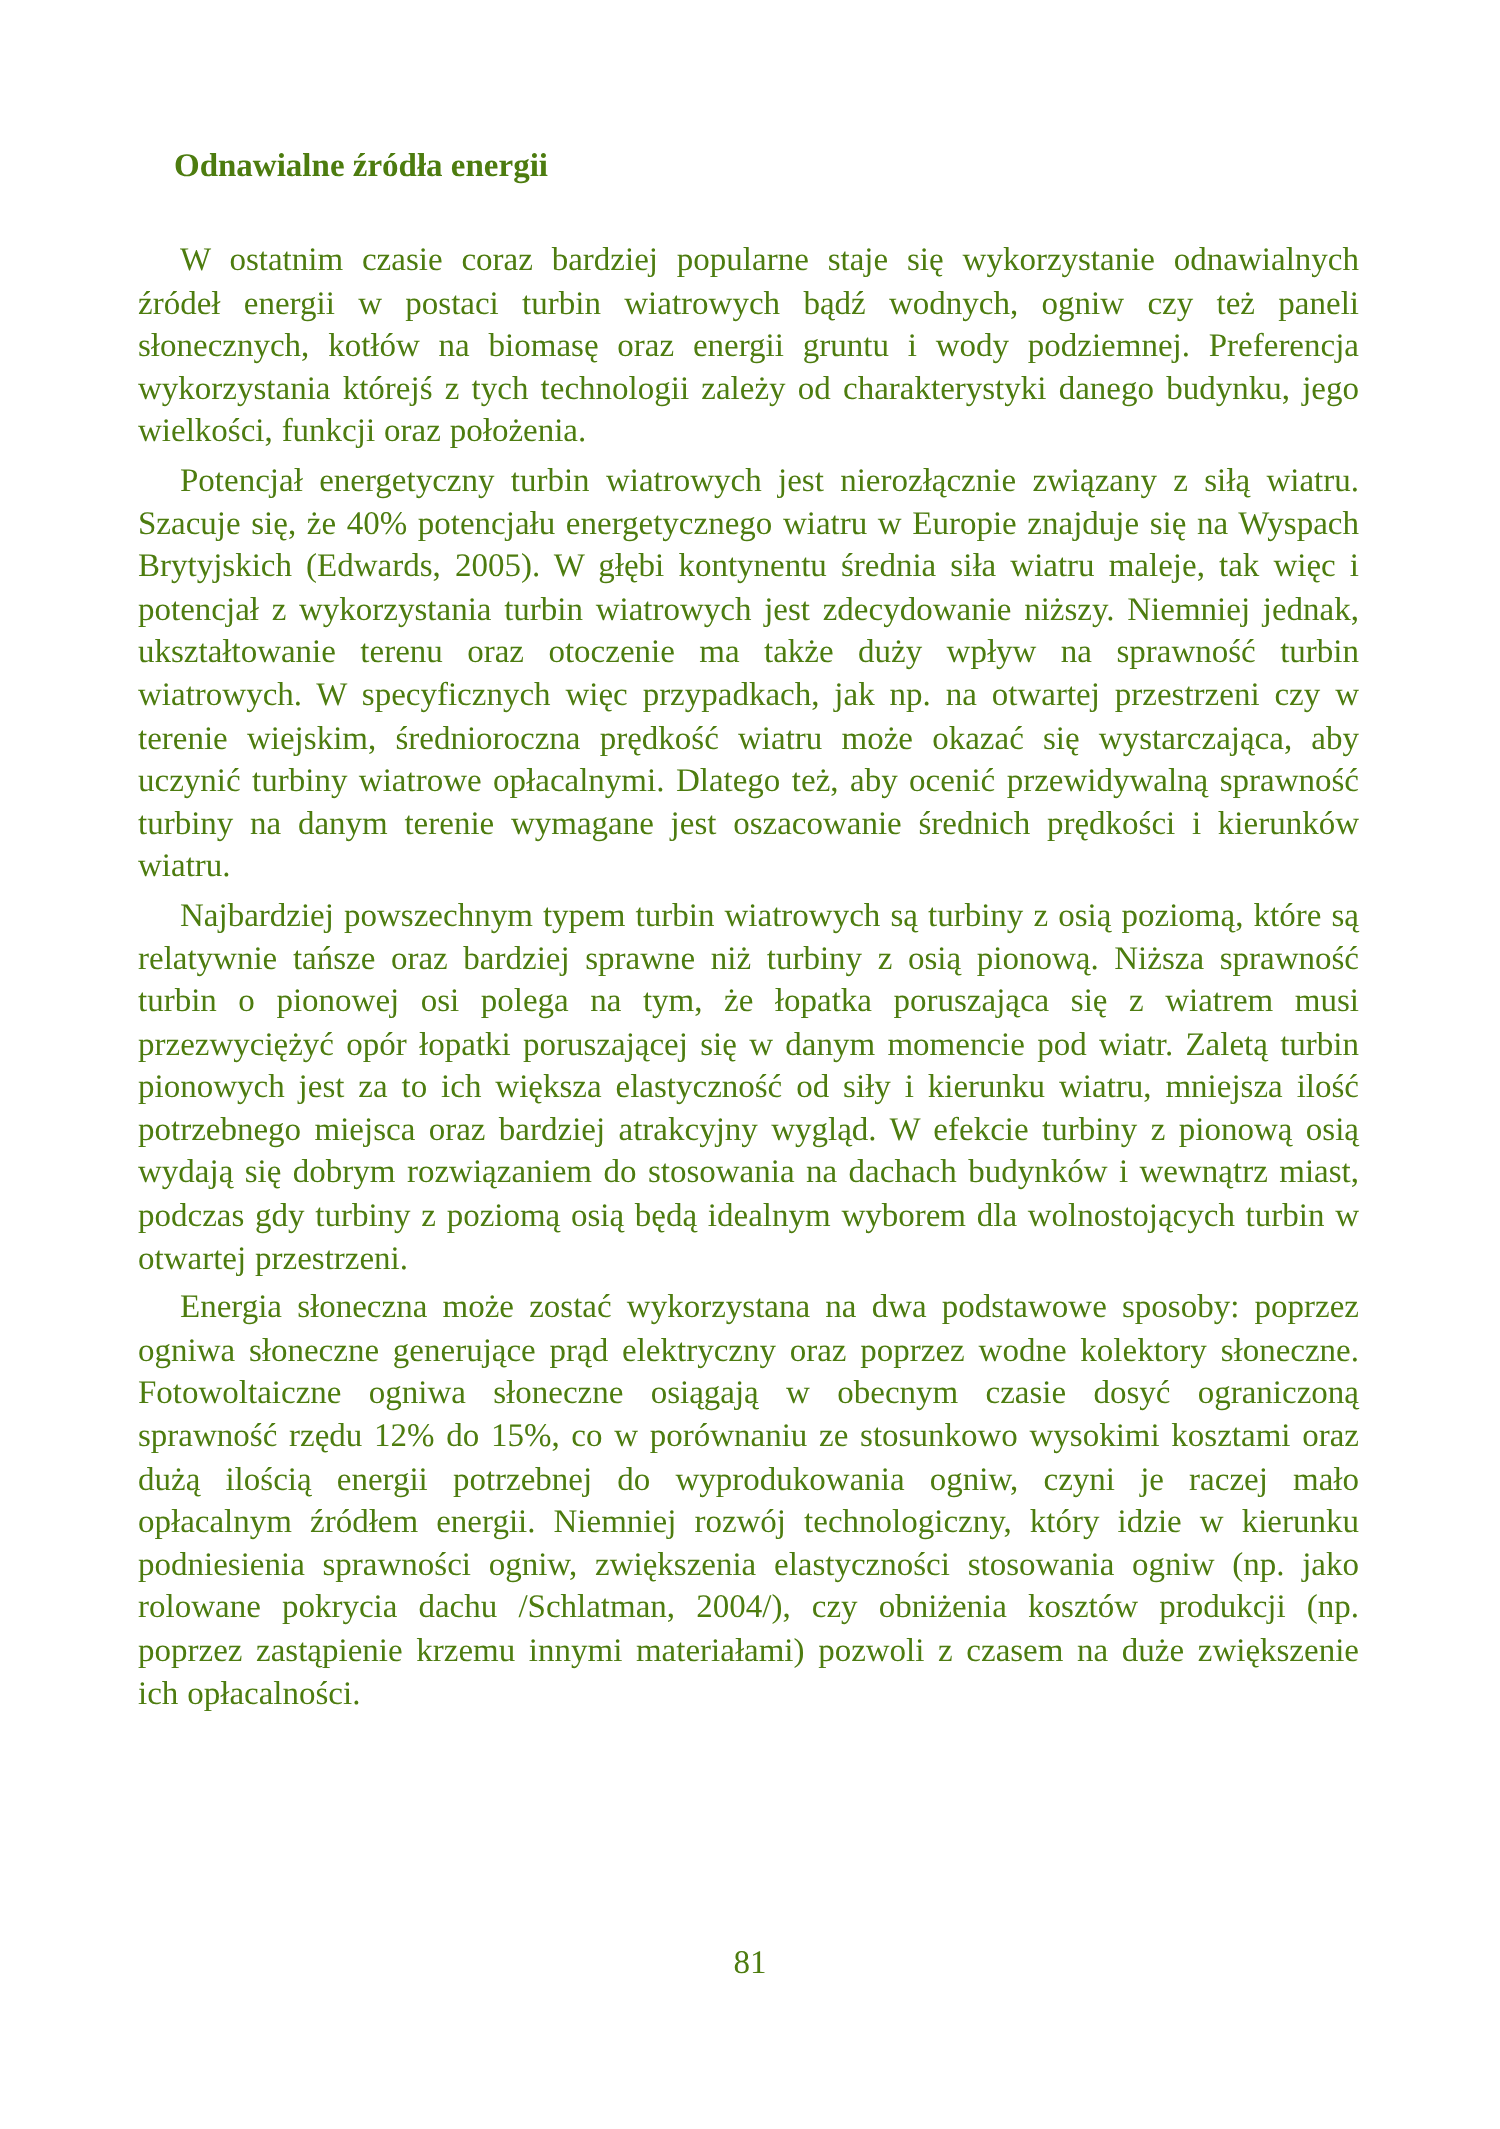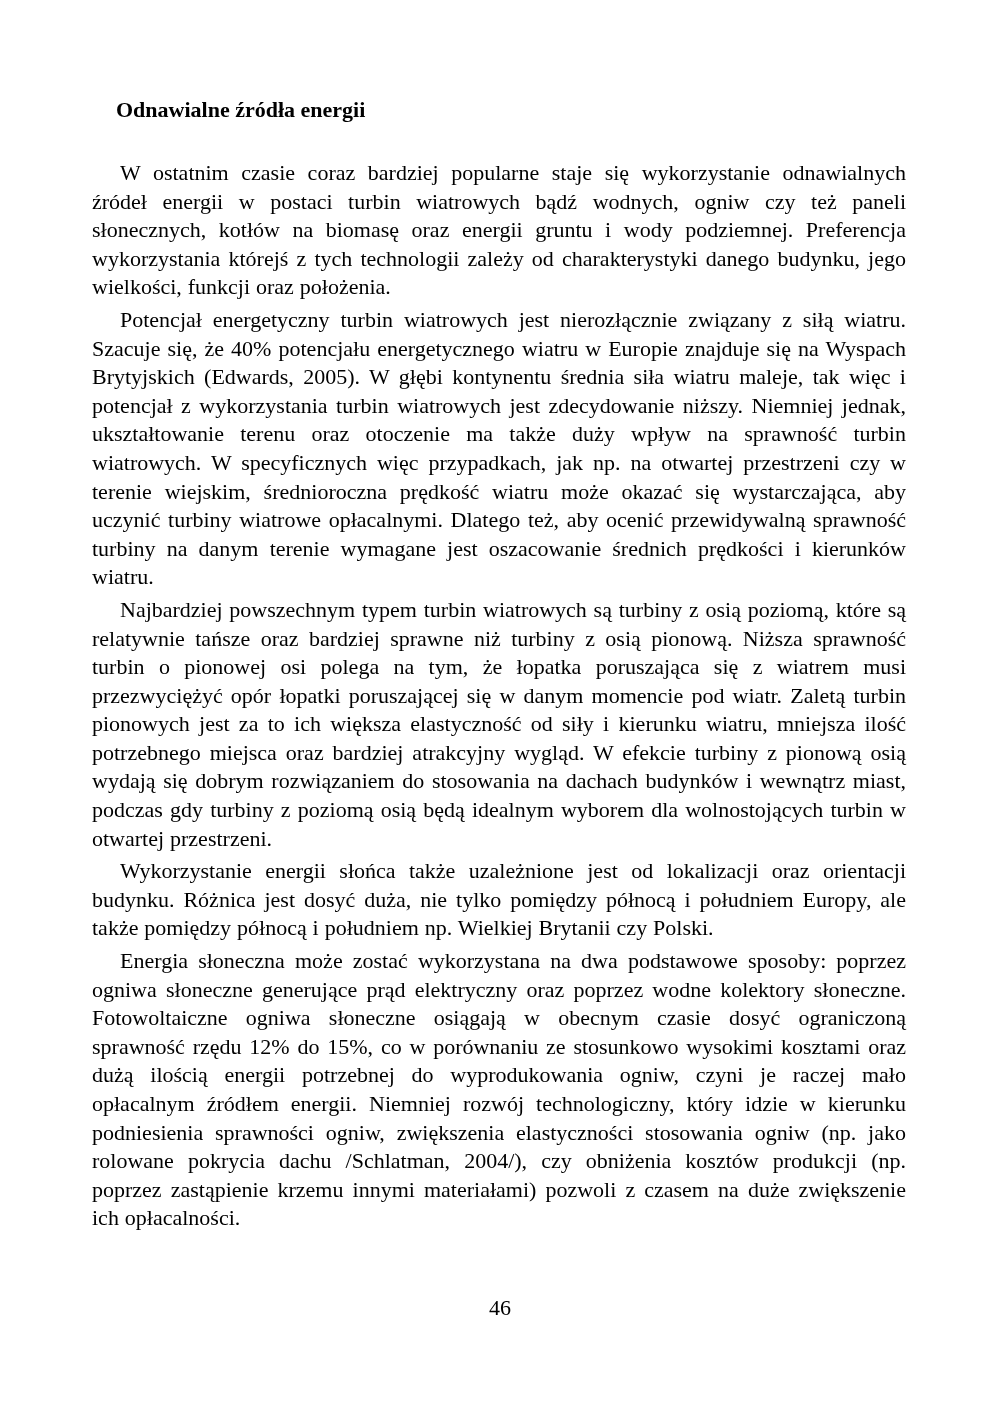--- a/index.html
+++ b/index.html
@@ -5,21 +5,21 @@
   html, body {
     margin: 0;
     padding: 0;
     background: #ffffff;
   }
   .page {
     position: relative;
     width: 1000px;
     height: 1419px;
     background: #ffffff;
-    color: #000000;
+    color: #4d7c0f;
     font-family: "Liberation Serif", "DejaVu Serif", serif;
     overflow: hidden;
   }
   .content {
     position: absolute;
     left: 88px;
     top: 96px;
     width: 822px;
   }
   .heading {
@@ -51,18 +51,17 @@
 </head>
 <body>
 
 <div class="page">
   <div class="content">
     <h1 class="heading">Odnawialne źródła energii</h1>
     <div class="body-text">
       <p>W ostatnim czasie coraz bardziej popularne staje się wykorzystanie odnawialnych źródeł energii w postaci turbin wiatrowych bądź wodnych, ogniw czy też paneli słonecznych, kotłów na biomasę oraz energii gruntu i wody podziemnej. Preferencja wykorzystania którejś z tych technologii zależy od charakterystyki danego budynku, jego wielkości, funkcji oraz położenia.</p>
       <p>Potencjał energetyczny turbin wiatrowych jest nierozłącznie związany z siłą wiatru. Szacuje się, że 40% potencjału energetycznego wiatru w Europie znajduje się na Wyspach Brytyjskich (Edwards, 2005). W głębi kontynentu średnia siła wiatru maleje, tak więc i potencjał z wykorzystania turbin wiatrowych jest zdecydowanie niższy. Niemniej jednak, ukształtowanie terenu oraz otoczenie ma także duży wpływ na sprawność turbin wiatrowych. W specyficznych więc przypadkach, jak np. na otwartej przestrzeni czy w terenie wiejskim, średnioroczna prędkość wiatru może okazać się wystarczająca, aby uczynić turbiny wiatrowe opłacalnymi. Dlatego też, aby ocenić przewidywalną sprawność turbiny na danym terenie wymagane jest oszacowanie średnich prędkości i kierunków wiatru.</p>
       <p>Najbardziej powszechnym typem turbin wiatrowych są turbiny z osią poziomą, które są relatywnie tańsze oraz bardziej sprawne niż turbiny z osią pionową. Niższa sprawność turbin o pionowej osi polega na tym, że łopatka poruszająca się z wiatrem musi przezwyciężyć opór łopatki poruszającej się w danym momencie pod wiatr. Zaletą turbin pionowych jest za to ich większa elastyczność od siły i kierunku wiatru, mniejsza ilość potrzebnego miejsca oraz bardziej atrakcyjny wygląd. W efekcie turbiny z pionową osią wydają się dobrym rozwiązaniem do stosowania na dachach budynków i wewnątrz miast, podczas gdy turbiny z poziomą osią będą idealnym wyborem dla wolnostojących turbin w otwartej przestrzeni.</p>
-      <p>Wykorzystanie energii słońca także uzależnione jest od lokalizacji oraz orientacji budynku. Różnica jest dosyć duża, nie tylko pomiędzy północą i południem Europy, ale także pomiędzy północą i południem np. Wielkiej Brytanii czy Polski.</p>
       <p>Energia słoneczna może zostać wykorzystana na dwa podstawowe sposoby: poprzez ogniwa słoneczne generujące prąd elektryczny oraz poprzez wodne kolektory słoneczne. Fotowoltaiczne ogniwa słoneczne osiągają w obecnym czasie dosyć ograniczoną sprawność rzędu 12% do 15%, co w porównaniu ze stosunkowo wysokimi kosztami oraz dużą ilością energii potrzebnej do wyprodukowania ogniw, czyni je raczej mało opłacalnym źródłem energii. Niemniej rozwój technologiczny, który idzie w kierunku podniesienia sprawności ogniw, zwiększenia elastyczności stosowania ogniw (np. jako rolowane pokrycia dachu /Schlatman, 2004/), czy obniżenia kosztów produkcji (np. poprzez zastąpienie krzemu innymi materiałami) pozwoli z czasem na duże zwiększenie ich opłacalności.</p>
     </div>
   </div>
-  <div class="page-number">46</div>
+  <div class="page-number">81</div>
 </div>
 
 </body></html>

